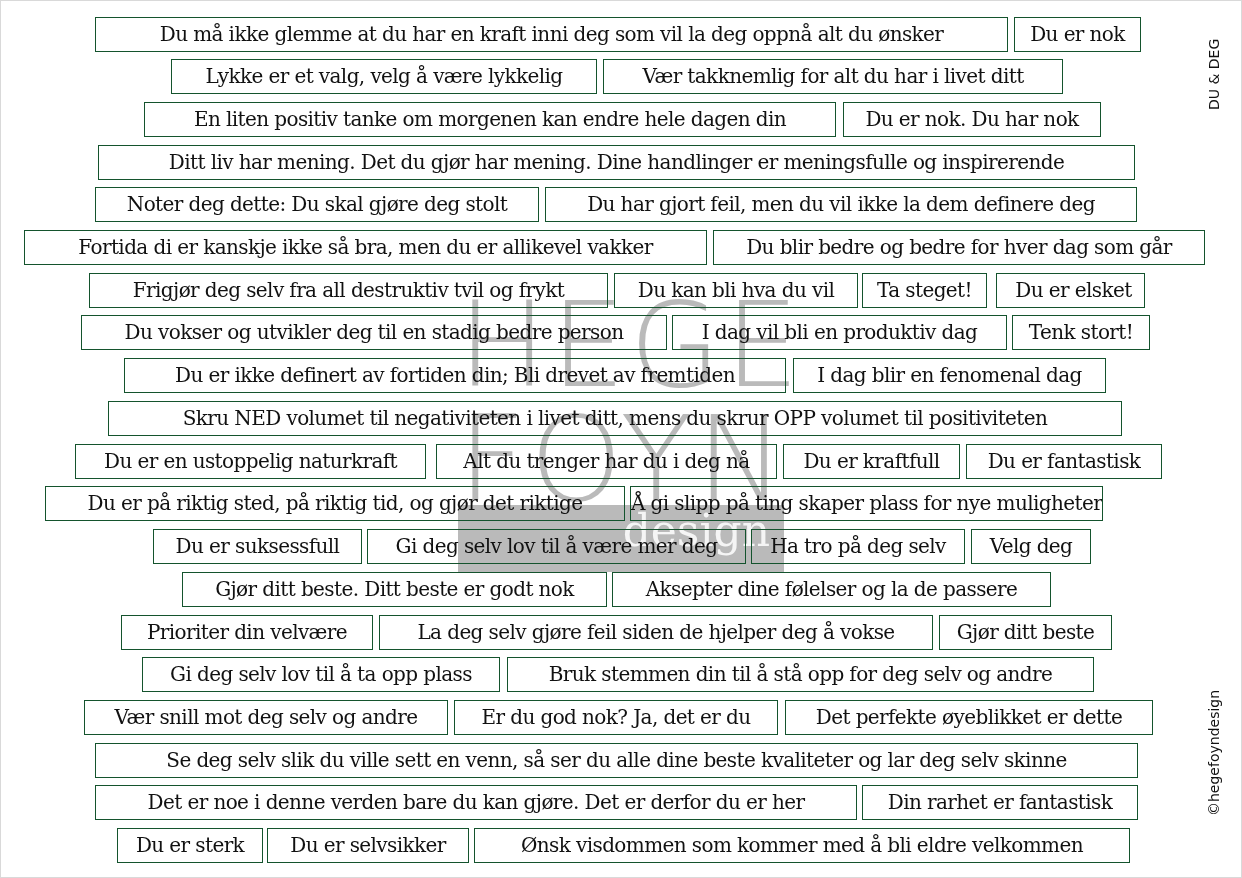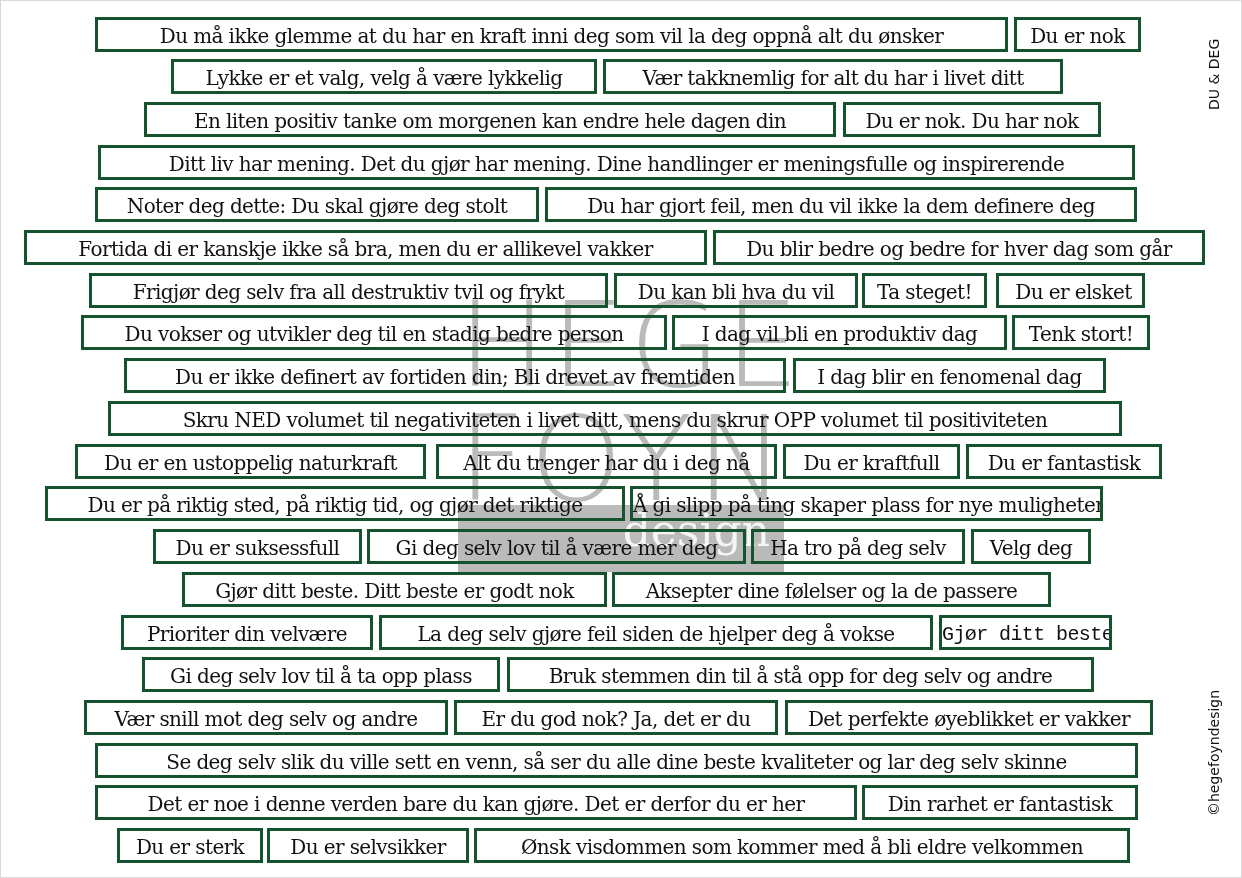--- a/index.html
+++ b/index.html
@@ -1,21 +1,21 @@
 <!DOCTYPE html>
 <html><head>
 <meta charset="utf-8">
 <style>
   html, body { margin: 0; padding: 0; }
   body { width: 1242px; height: 878px; background: #ffffff; position: relative; overflow: hidden; }
   .frame { position: absolute; left: 0; top: 0; width: 1240px; height: 876px; border: 1px solid #d9d9d9; box-sizing: content-box; }
   .sheet { position: absolute; left: 0; top: 0; width: 1242px; height: 878px; }
   .box {
     position: absolute; height: 35px; box-sizing: border-box;
-    border: 3px solid #14532d; background: transparent;
+    border: 1px solid #14532d; background: transparent;
     font-family: "DejaVu Serif", "Liberation Serif", serif;
     font-size: 20px; color: #111; line-height: 33px;
     text-align: center; white-space: nowrap; overflow: hidden; letter-spacing: -0.6px;
   }
   .watermark { position: absolute; left: 458px; top: 300px; width: 326px; height: 272px; pointer-events: none; }
   .wm-text { position: absolute; color: rgba(130,130,130,0.55); font-family: "DejaVu Sans", "Liberation Sans", sans-serif; }
   .wm-top { left: 0; top: -14px; width: 326px; font-size: 118px; line-height: 118px; letter-spacing: 4px; font-weight: 300; }
   .wm-mid { left: 0; top: 100px; width: 326px; font-size: 118px; line-height: 118px; letter-spacing: 4px; font-weight: 300; }
   .wm-bar { position: absolute; left: 0; top: 205px; width: 326px; height: 67px; background: rgba(140,140,140,0.6); }
   .wm-design { position: absolute; right: 14px; top: 206px; font-size: 44px; line-height: 50px; color: rgba(255,255,255,0.85); font-family: "DejaVu Serif", serif; }
@@ -64,26 +64,26 @@
     <div class="box" style="left: 45px; top: 486px; width: 580px;">Du er på riktig sted, på riktig tid, og gjør det riktige</div>
     <div class="box" style="left: 630px; top: 486px; width: 473px;">Å gi slipp på ting skaper plass for nye muligheter</div>
     <div class="box" style="left: 153px; top: 529px; width: 209px;">Du er suksessfull</div>
     <div class="box" style="left: 367px; top: 529px; width: 379px;">Gi deg selv lov til å være mer deg</div>
     <div class="box" style="left: 751px; top: 529px; width: 214px;">Ha tro på deg selv</div>
     <div class="box" style="left: 971px; top: 529px; width: 120px;">Velg deg</div>
     <div class="box" style="left: 182px; top: 572px; width: 425px;">Gjør ditt beste. Ditt beste er godt nok</div>
     <div class="box" style="left: 612px; top: 572px; width: 439px;">Aksepter dine følelser og la de passere</div>
     <div class="box" style="left: 121px; top: 615px; width: 252px;">Prioriter din velvære</div>
     <div class="box" style="left: 379px; top: 615px; width: 554px;">La deg selv gjøre feil siden de hjelper deg å vokse</div>
-    <div class="box" style="left: 939px; top: 615px; width: 173px; font-family: Liberation Mono, monospace;">Gjør ditt beste</div>
+    <div class="box" style="left: 939px; top: 615px; width: 173px;">Gjør ditt beste</div>
     <div class="box" style="left: 142px; top: 657px; width: 358px;">Gi deg selv lov til å ta opp plass</div>
     <div class="box" style="left: 507px; top: 657px; width: 587px;">Bruk stemmen din til å stå opp for deg selv og andre</div>
     <div class="box" style="left: 84px; top: 700px; width: 364px;">Vær snill mot deg selv og andre</div>
     <div class="box" style="left: 454px; top: 700px; width: 324px;">Er du god nok? Ja, det er du</div>
-    <div class="box" style="left: 785px; top: 700px; width: 368px;">Det perfekte øyeblikket er vakker</div>
+    <div class="box" style="left: 785px; top: 700px; width: 368px;">Det perfekte øyeblikket er dette</div>
     <div class="box" style="left: 95px; top: 743px; width: 1043px;">Se deg selv slik du ville sett en venn, så ser du alle dine beste kvaliteter og lar deg selv skinne</div>
     <div class="box" style="left: 95px; top: 785px; width: 762px;">Det er noe i denne verden bare du kan gjøre. Det er derfor du er her</div>
     <div class="box" style="left: 862px; top: 785px; width: 276px;">Din rarhet er fantastisk</div>
     <div class="box" style="left: 117px; top: 828px; width: 146px;">Du er sterk</div>
     <div class="box" style="left: 267px; top: 828px; width: 202px;">Du er selvsikker</div>
     <div class="box" style="left: 474px; top: 828px; width: 656px;">Ønsk visdommen som kommer med å bli eldre velkommen</div>
   </div>
 
 <div class="side side-title">DU &amp; DEG</div>
 <div class="side side-copy">©hegefoyndesign</div>

